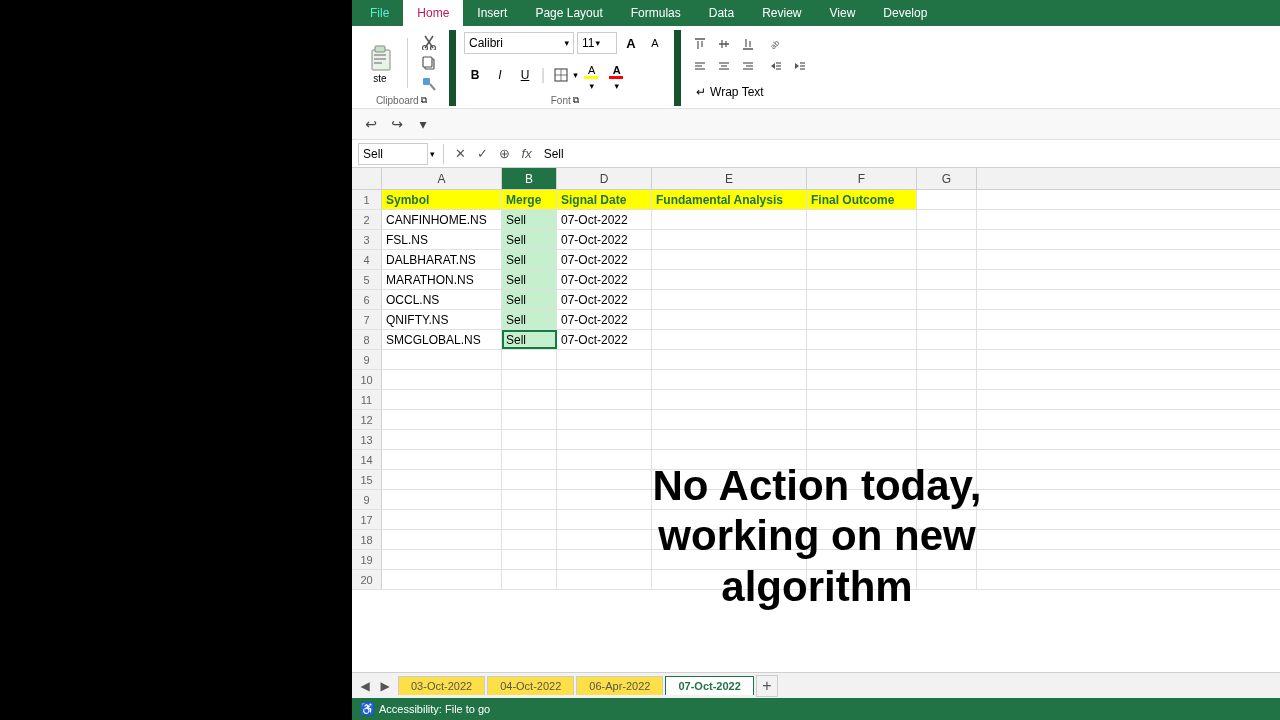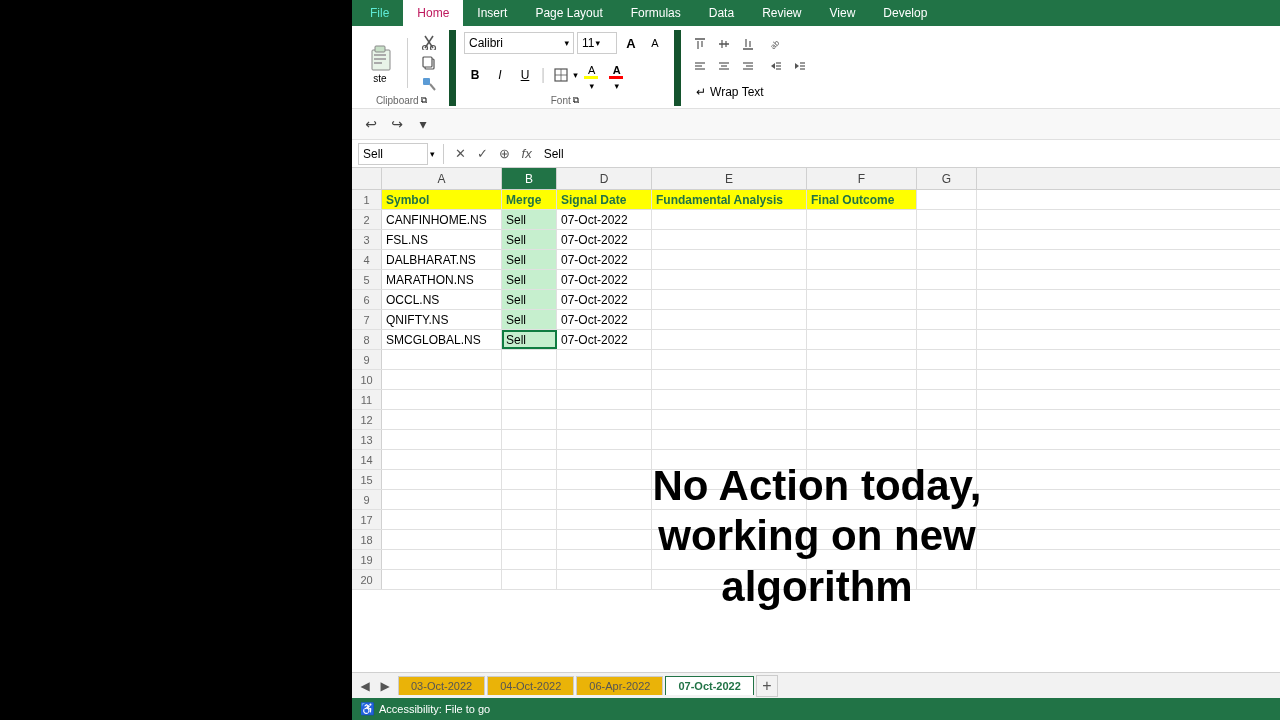--- a/index.html
+++ b/index.html
@@ -383,21 +383,21 @@
       display: flex;
       align-items: center;
       justify-content: center;
     }
 
     .sheet-tab {
       padding: 3px 12px;
       font-size: 11px;
       border: 1px solid #ccc;
       border-bottom: none;
-      background: #eab308;
+      background: #fde047;
       cursor: pointer;
       margin-right: 2px;
       color: #555;
     }
 
     .sheet-tab.active {
       background: #fff;
       color: #217346;
       font-weight: bold;
       border-color: #217346;

